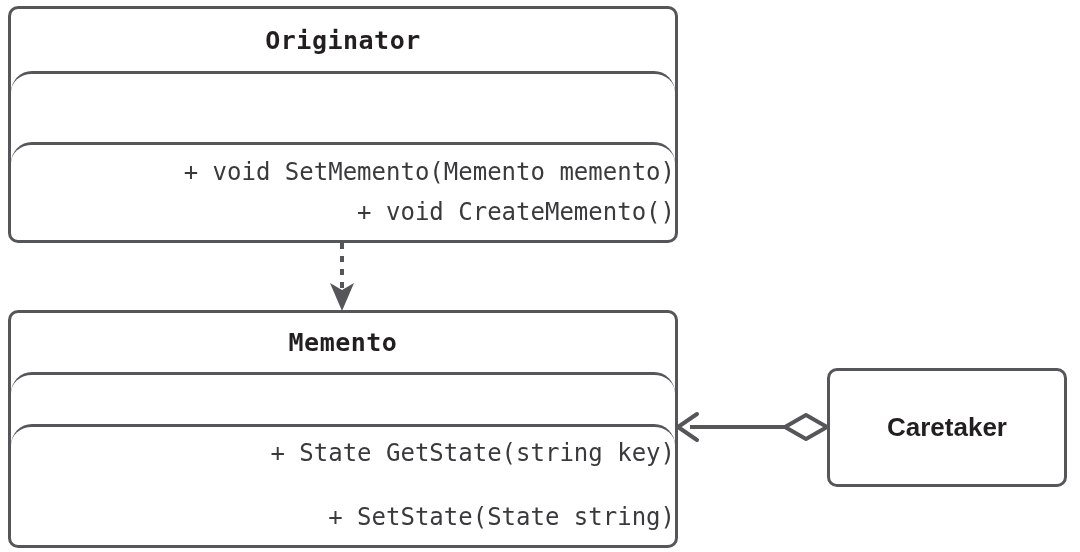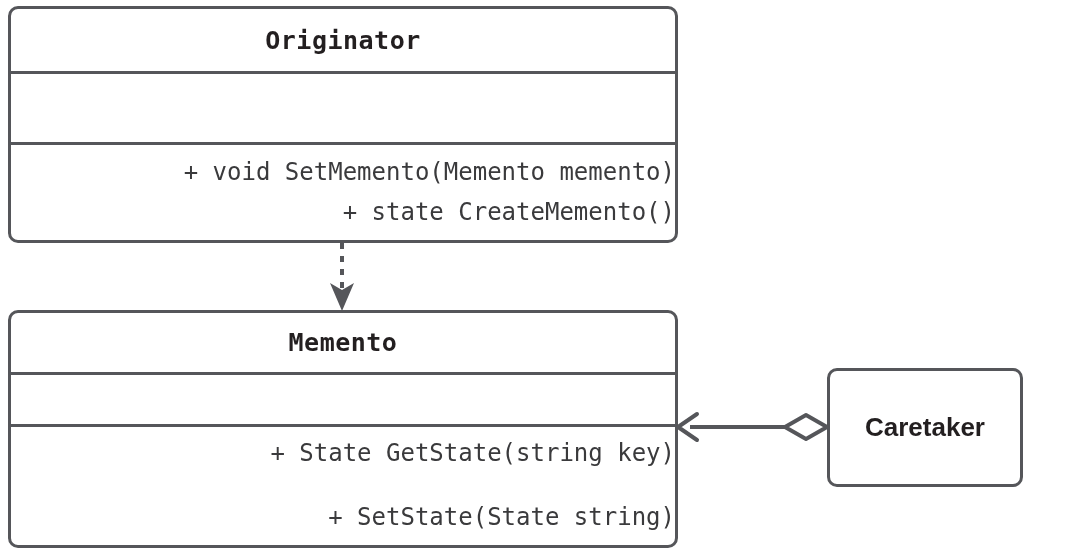--- a/index.html
+++ b/index.html
@@ -26,20 +26,21 @@
     border: 3px solid #55565a;
     border-radius: 10px;
     display: flex;
     flex-direction: column;
     overflow: hidden;
   }
 
   .uml-compartment {
     box-sizing: border-box;
     position: relative;
+    border-radius: 21px;
   }
   .uml-compartment + .uml-compartment {
     border-top: 3px solid #55565a;
   }
 
   .uml-title {
     display: flex;
     align-items: center;
     justify-content: center;
     font-family: "DejaVu Sans Mono", monospace;
@@ -99,21 +100,21 @@
     width: 670px;
     height: 238px;
   }
   #class-memento .c-title   { height: 81px; }
   #class-memento .c-attrs   { height: 70px; }
   #class-memento .c-methods { flex: 1 1 auto; gap: 24px; }
 
   #class-caretaker {
     left: 827px;
     top: 368px;
-    width: 196px;
+    width: 240px;
     height: 119px;
   }
 
   
   #connector-layer {
     position: absolute;
     left: 0;
     top: 0;
     width: 1080px;
     height: 552px;
@@ -123,21 +124,21 @@
 </head>
 <body>
 
 <div id="diagram-root">
 
   <div class="uml-class" id="class-originator">
     <div class="uml-compartment uml-title c-title">Originator</div>
     <div class="uml-compartment uml-attrs c-attrs"></div>
     <div class="uml-compartment uml-methods c-methods">
       <div class="uml-method-line">+ void SetMemento(Memento memento)</div>
-      <div class="uml-method-line">+ state CreateMemento()</div>
+      <div class="uml-method-line">+ void CreateMemento()</div>
     </div>
   </div>
 
   <div class="uml-class" id="class-memento">
     <div class="uml-compartment uml-title c-title">Memento</div>
     <div class="uml-compartment uml-attrs c-attrs"></div>
     <div class="uml-compartment uml-methods c-methods">
       <div class="uml-method-line">+ State GetState(string key)</div>
       <div class="uml-method-line">+ SetState(State string)</div>
     </div>

